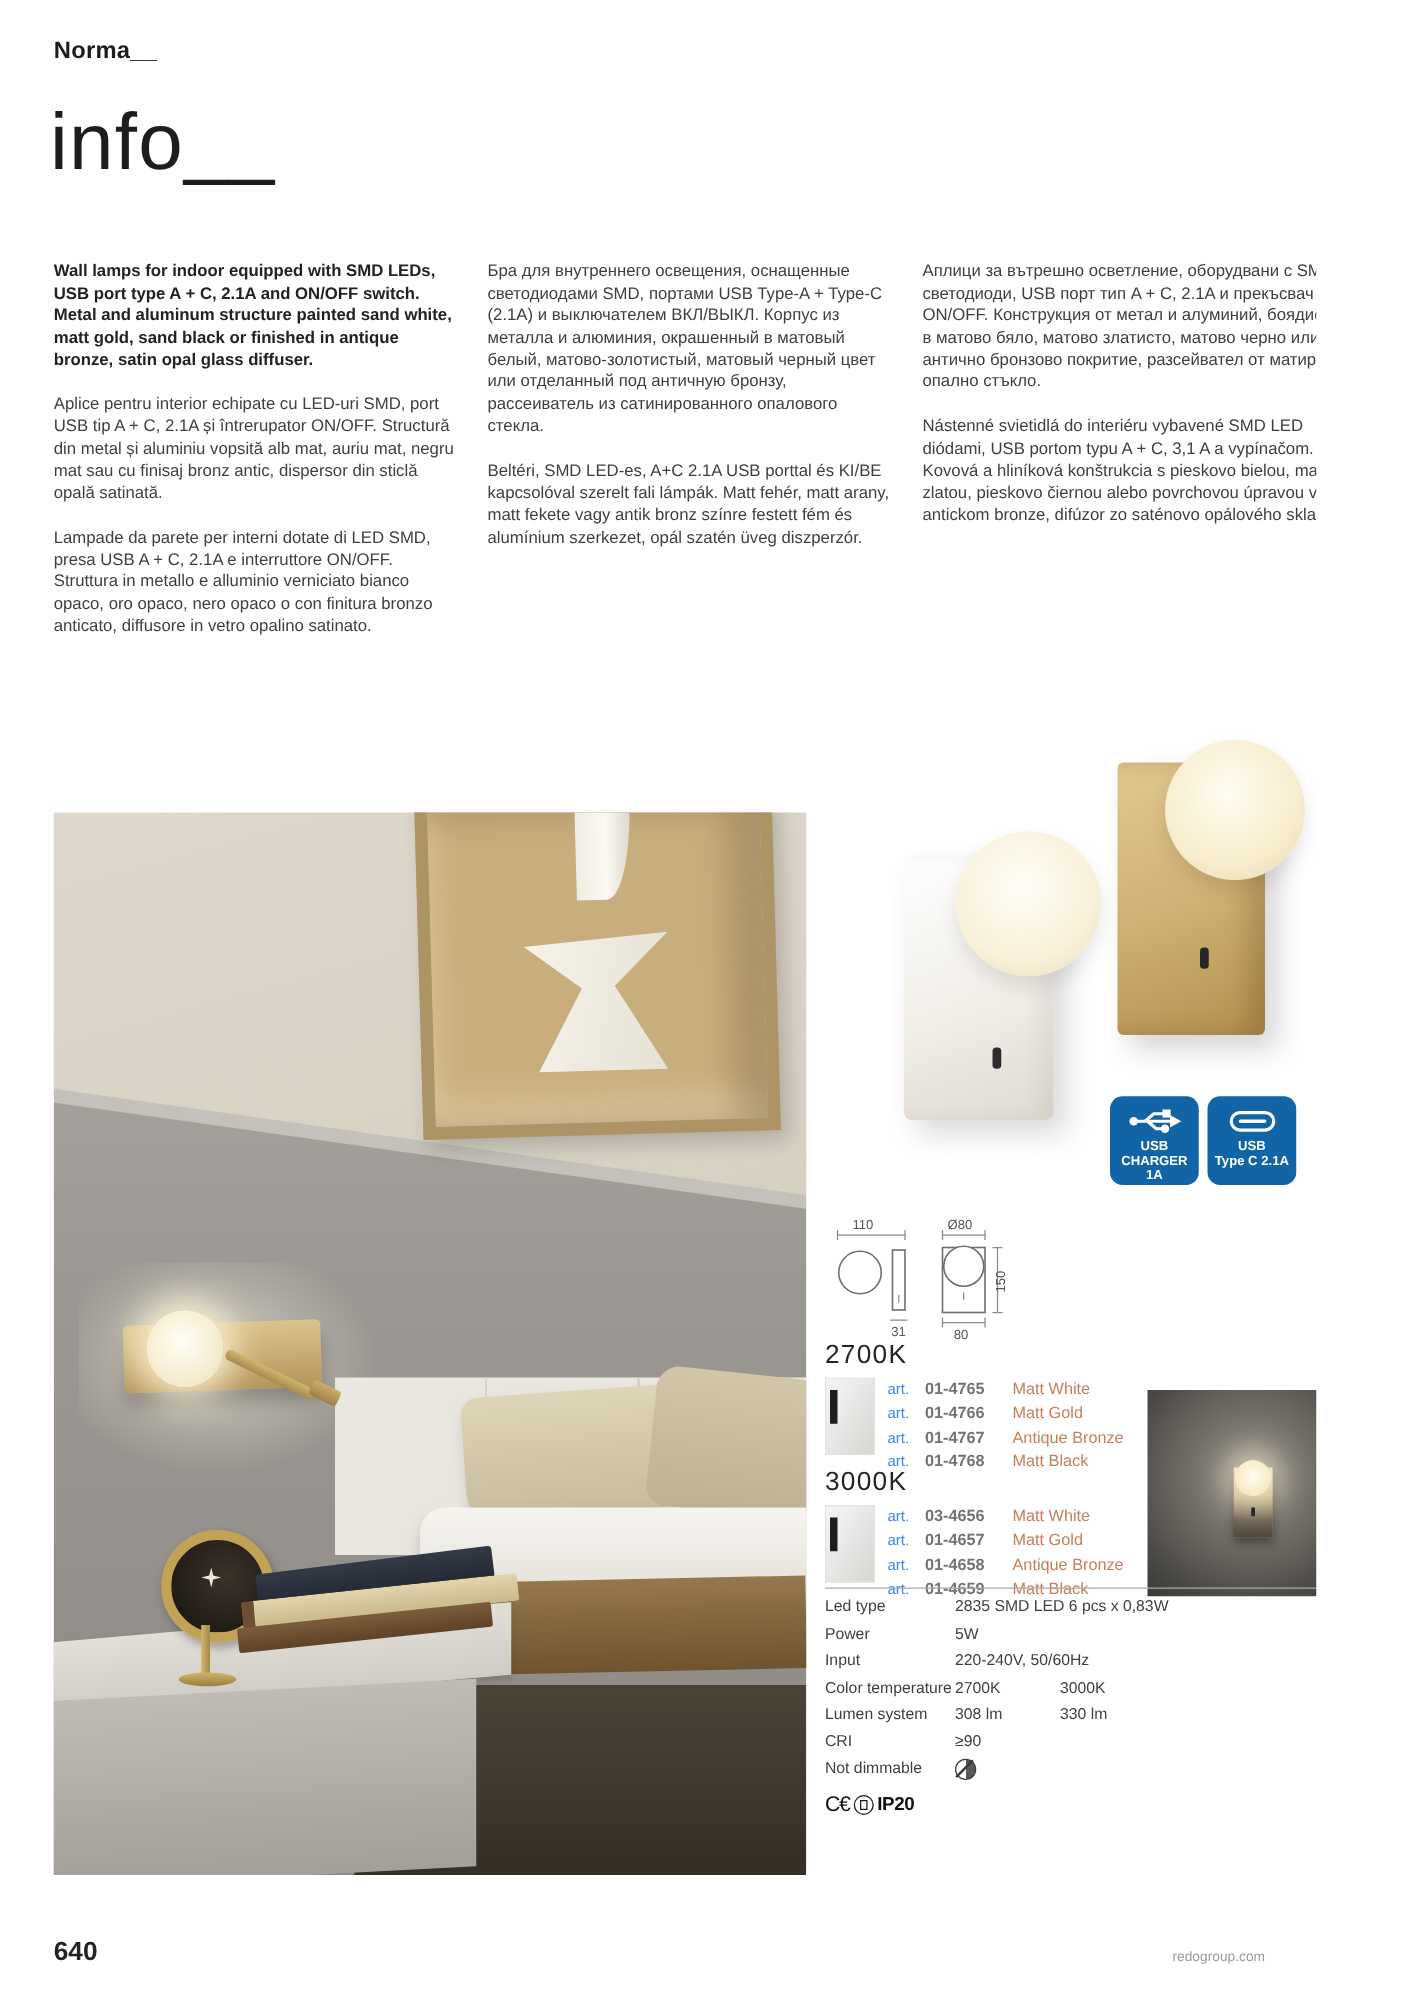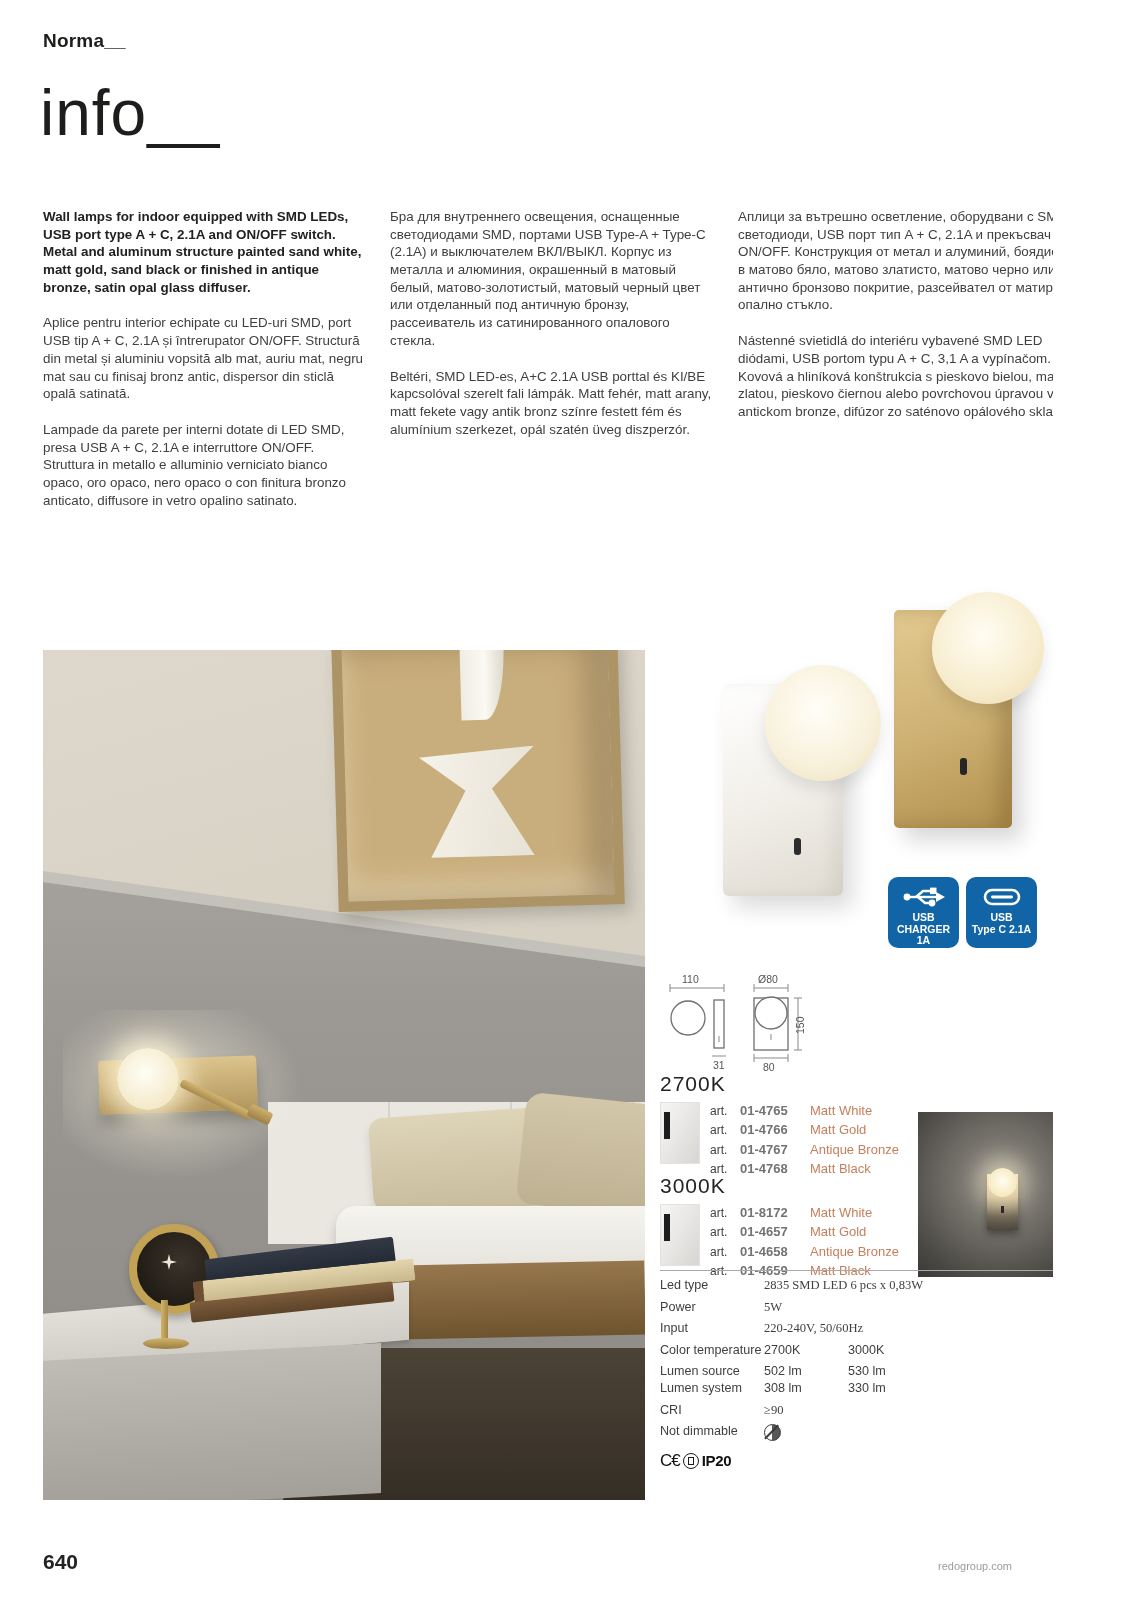--- a/index.html
+++ b/index.html
@@ -74,37 +74,37 @@
   
   .vgroup{position:absolute;left:660px;width:280px;}
   .vg1{top:1072px;}
   .vg2{top:1174px;}
   .vgroup h3{margin:0 0 6px 0;font-size:21px;font-weight:400;color:#242424;letter-spacing:1px;}
   .vwrap{display:flex;}
   .vthumb{width:40px;height:62px;margin-right:10px;background:linear-gradient(120deg,#f6f6f5 0%,#e9e8e6 45%,#d6d5d2 100%);box-shadow:inset 0 0 0 1px #e3e2e0;position:relative;flex:none;}
   .vthumb::before{content:"";position:absolute;left:4px;top:10px;width:6px;height:27px;background:#1d1d1d;}
   .vrows{padding-top:1px;}
   .vrow{display:flex;align-items:baseline;height:19.3px;font-size:13px;}
-  .vrow .art{color:#404040;width:30px;font-size:12px;}
+  .vrow .art{color:#3b82f6;width:30px;font-size:12px;}
   .vrow .code{font-weight:700;color:#737373;width:70px;}
   .vrow .finish{color:#c57f5c;}
 
   
   .thumb-photo{position:absolute;left:918px;top:1112px;width:168px;height:165px;background:radial-gradient(circle at 50% 42%,#94918a 0%,#6d6a64 45%,#4a4843 80%,#3b3935 100%);}
   .tp-plate{position:absolute;left:69px;top:62px;width:31px;height:56px;background:linear-gradient(180deg,#efe3c0 0%,#cbb890 40%,#6c6354 75%,#4e473c 100%);box-shadow:0 4px 8px rgba(0,0,0,.4);}
   .tp-sphere{position:absolute;left:70px;top:56px;width:29px;height:29px;border-radius:50%;background:radial-gradient(circle at 50% 45%,#fffdf1,#f7e9bf 70%);box-shadow:0 0 22px 10px rgba(255,244,205,.55);}
   .tp-switch{position:absolute;left:83px;top:94px;width:2.5px;height:7px;background:#2a2a2a;}
 
   
   .specs{position:absolute;left:660px;top:1270px;width:432px;border-top:1px solid #a9a9a9;padding-top:7px;font-size:12.6px;color:#3f3f3f;}
   .srow{display:flex;align-items:flex-start;min-height:21.5px;}
   .srow.tight{min-height:17px;}
   .slabel{width:104px;flex:none;}
   .sv1{width:84px;flex:none;}
-  .sv1.span{width:auto;flex:1;font-family:Liberation Serif, serif;}
+  .sv1.span{width:auto;flex:1;}
   .sv2{flex:1;}
   .nd-icon{position:relative;display:inline-block;width:15px;height:15px;border:1.5px solid #3a3a3a;border-radius:50%;background:linear-gradient(90deg,transparent 50%,rgba(58,58,58,.85) 50%);}
   .nd-icon::before{content:"";position:absolute;left:-3px;top:6px;width:19px;height:1.7px;background:#3a3a3a;transform:rotate(-45deg);}
   .certs{display:flex;align-items:center;gap:3px;margin-top:5px;color:#111;}
   .ce{font-size:17px;font-weight:500;letter-spacing:-1px;}
   .cl2{position:relative;width:14px;height:14px;border:1.3px solid #1a1a1a;border-radius:50%;}
   .cl2::before{content:"";position:absolute;left:4px;top:3px;width:4px;height:6px;border:1.2px solid #1a1a1a;}
   .ip20{font-weight:700;font-size:15px;letter-spacing:-.3px;}
 
   
@@ -259,21 +259,21 @@
     </div>
   </div>
 
   <div class="vgroup vg2">
     <h3>3000K</h3>
     <div class="vwrap">
       <div class="vthumb"></div>
       <div class="vrows">
         <div class="vrow">
           <span class="art">art.</span>
-          <span class="code">01-8172</span>
+          <span class="code">03-4656</span>
           <span class="finish">Matt White</span>
         </div>
         <div class="vrow">
           <span class="art">art.</span>
           <span class="code">01-4657</span>
           <span class="finish">Matt Gold</span>
         </div>
         <div class="vrow">
           <span class="art">art.</span>
           <span class="code">01-4658</span>
@@ -305,25 +305,20 @@
     </div>
     <div class="srow">
       <span class="slabel">Input</span>
       <span class="sv1 span">220-240V, 50/60Hz</span>
     </div>
     <div class="srow">
       <span class="slabel">Color temperature</span>
       <span class="sv1">2700K</span>
       <span class="sv2">3000K</span>
     </div>
-    <div class="srow tight">
-      <span class="slabel">Lumen source</span>
-      <span class="sv1">502 lm</span>
-      <span class="sv2">530 lm</span>
-    </div>
     <div class="srow">
       <span class="slabel">Lumen system</span>
       <span class="sv1">308 lm</span>
       <span class="sv2">330 lm</span>
     </div>
     <div class="srow">
       <span class="slabel">CRI</span>
       <span class="sv1 span">≥90</span>
     </div>
     <div class="srow">

